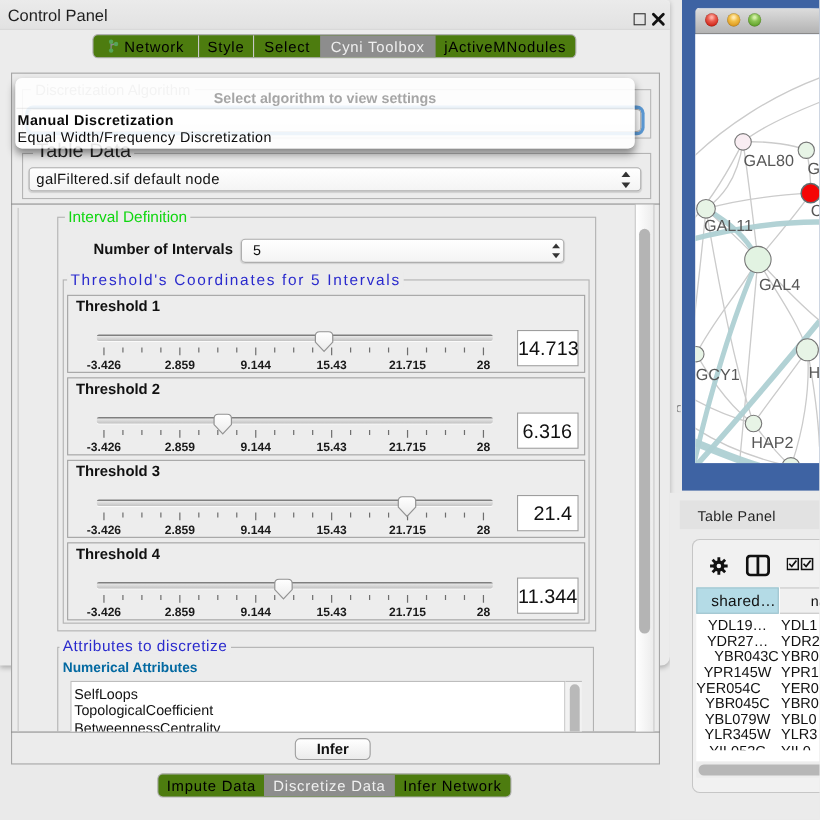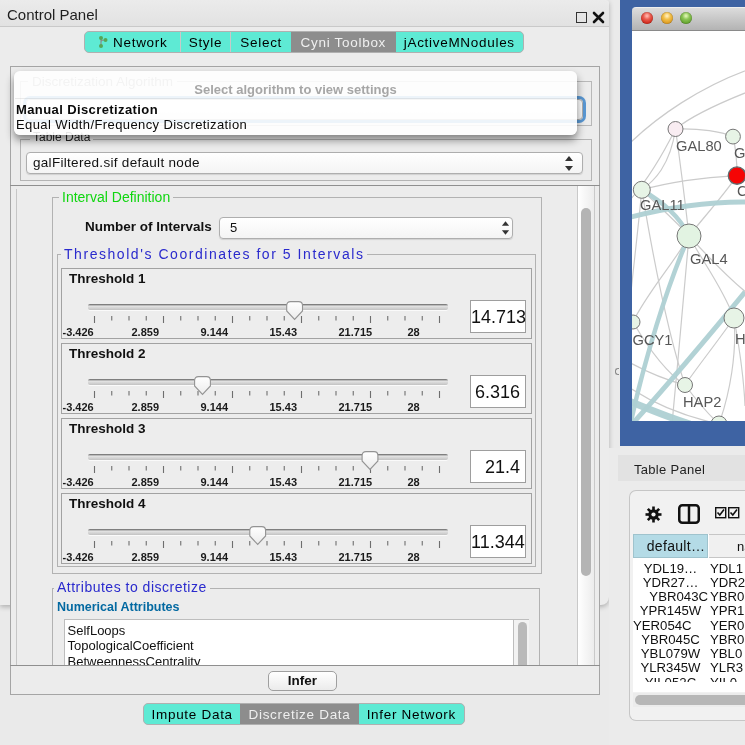--- a/index.html
+++ b/index.html
@@ -6,22 +6,22 @@
 html{background:#eaeaea}
 body{position:relative;background:#eaeaea;font-family:"Liberation Sans",sans-serif;color:#1a1a1a}
 .abs{position:absolute}
 .cap{position:absolute;background:#ececec;padding:0 3px;line-height:13px;font-size:13px}
 .combo{position:absolute;background:linear-gradient(#ffffff,#f4f4f4);border:1px solid #aeaeae;border-radius:4px;box-shadow:0 1px 1px rgba(0,0,0,.12);font-size:13px;color:#111}
 .grp{position:absolute;border:1px solid #b2b2b2}
 .row{position:absolute;border:1px solid #a2a2a2;background:#ededed;left:50px;width:471px;height:71px}
 .rl{position:absolute;left:7px;top:1.5px;font-size:13.5px;font-weight:bold;color:#111}
 .track{position:absolute;left:26px;top:35px;width:360px;height:6px;border-radius:2px;background:linear-gradient(#7f7f7f 0,#7f7f7f 18%,#e6e6e6 30%,#c2c2c2 100%);box-shadow:0 1px 0 rgba(255,255,255,.7)}
 .vbox{position:absolute;left:408px;top:31px;width:56px;height:33px;background:#fff;border:1px solid #9e9e9e;font-size:18px;color:#111;text-align:right;line-height:32px;padding-right:5px}
-.tlbl{position:absolute;top:56.5px;font-size:11px;font-weight:bold;color:#1a1a1a;width:64px;text-align:left;white-space:nowrap}
-.seg{position:absolute;background:#5eead4;border:1px solid #b0b0b0;border-radius:5px;display:flex;align-items:flex-end;font-size:13.5px;overflow:hidden}
+.tlbl{position:absolute;top:56.5px;font-size:11px;font-weight:bold;color:#1a1a1a;width:64px;text-align:center;white-space:nowrap}
+.seg{position:absolute;background:#4d7c0f;border:1px solid #b0b0b0;border-radius:5px;display:flex;align-items:flex-end;font-size:13.5px;overflow:hidden}
 .seg .s{height:100%;display:flex;align-items:center;justify-content:center;color:#000;letter-spacing:.7px}
 .seg .sep{width:1px;height:100%;background:#c8c8c8}
 .seg .on{background:#8d8d8d;color:#efefef}
 .li{position:absolute;left:2.5px;font-size:13px;color:#111;white-space:nowrap}
 .trow{position:absolute;font-size:13.2px;color:#111;white-space:nowrap}
 </style></head>
 <body>
 
 <div class="abs" id="winL" style="left:0;top:0;width:609px;height:605px;background:#ececec;border-radius:0 3px 8px 0;box-shadow:0 2px 5px rgba(0,0,0,.25)">
 
@@ -50,21 +50,21 @@
   </div>
 
   <div class="abs" style="left:10px;top:66px;width:590px;height:629px;border:1px solid #a5a5a5;background:#ececec"></div>
   <div id="content" class="abs" style="left:0;top:0;width:609px;height:731px">
 
     <div class="abs" style="left:20px;top:81px;width:572px;height:45px;border:1px solid #b8b8b8"></div>
     <div class="abs" style="left:28px;top:75px;background:#ececec;padding:0 4px;font-size:13.5px;line-height:13px;color:#8e8e8e">Discretization Algorithm</div>
     <div class="combo" style="left:26px;top:99px;width:557px;height:21px;box-shadow:0 0 0 3px rgba(74,143,208,.9)"></div>
 
     <div class="abs" style="left:20px;top:139px;width:572px;height:42px;border:1px solid #b4b4b4"></div>
-    <div class="cap" style="left:30px;top:131px;color:#222;font-size:12px">Table Data</div>
+    <div class="cap" style="left:30px;top:131px;color:#222;font-size:18px">Table Data</div>
     <div class="combo" style="left:26px;top:152px;width:557px;height:22px;line-height:20px;padding-left:6px;font-size:13.5px;letter-spacing:.3px">galFiltered.sif default node</div>
     <svg class="abs" style="left:564px;top:156px" width="10" height="15" viewBox="0 0 10 15">
         <path d="M5 0 L9 5 H1 Z" fill="#333"></path>
         <path d="M5 15 L1 10 H9 Z" fill="#333"></path>
       </svg>
 
     <div class="abs" style="left:10px;top:185px;width:590px;height:481px;border-top:1px solid #8f8f8f;border-bottom:1px solid #8f8f8f"></div>
     <div class="abs" style="left:577px;top:186px;width:18px;height:479px;background:linear-gradient(to right,#ffffff,#ececec);border-left:1px solid #c9c9c9;border-right:1px solid #c9c9c9"></div>
     <div class="abs" style="left:581px;top:208px;width:10px;height:368px;background:#b4b4b4;border-radius:5px"></div>
 
@@ -378,21 +378,21 @@
   <svg class="abs" style="left:106px;top:59px" width="25" height="12" viewBox="0 0 25 12">
     <g fill="none" stroke="#111" stroke-width="1.4">
       <rect x="0.7" y="0.7" width="10" height="10"></rect>
         <rect x="13.7" y="0.7" width="10" height="10"></rect>
       <path d="M2.5,5.5 L4.8,8 L9,2.5" stroke-width="1.6"></path>
         <path d="M15.5,5.5 L17.8,8 L22,2.5" stroke-width="1.6"></path>
     </g>
   </svg>
 
   <div class="abs" style="left:24px;top:86px;width:112px;height:158px;background:#fff"></div>
-  <div class="abs" style="left:24px;top:86px;width:75px;height:24px;background:#b4dbe6;border:1px solid #9fc3cd;font-size:14px;letter-spacing:.3px;text-align:center;line-height:23px;color:#111;padding-left:11px">default…</div>
+  <div class="abs" style="left:24px;top:86px;width:75px;height:24px;background:#b4dbe6;border:1px solid #9fc3cd;font-size:14px;letter-spacing:.3px;text-align:center;line-height:23px;color:#111;padding-left:11px">shared…</div>
   <div class="abs" style="left:100px;top:86px;width:36px;height:24px;background:#f0f0f0;border-top:1px solid #c6c6c6;border-bottom:1px solid #c6c6c6;font-size:13px;line-height:23px;color:#111;padding-left:28px;overflow:hidden">na</div>
   <div id="trows" class="abs" style="left:24px;top:110px;width:112px;height:124px;overflow:hidden">
       <div class="trow" style="left:0;top:2.5px;width:75px;text-align:center">YDL19…</div>
       <div class="trow" style="left:77px;top:2.5px">YDL1</div>
       <div class="trow" style="left:0;top:16.75px;width:75px;text-align:center">YDR27…</div>
       <div class="trow" style="left:77px;top:16.75px">YDR2</div>
       <div class="trow" style="left:0;top:31px;width:75px;text-align:right">YBR043C</div>
       <div class="trow" style="left:77px;top:31px">YBR0</div>
       <div class="trow" style="left:0;top:45.25px;width:75px;text-align:center">YPR145W</div>
       <div class="trow" style="left:77px;top:45.25px">YPR1</div>

